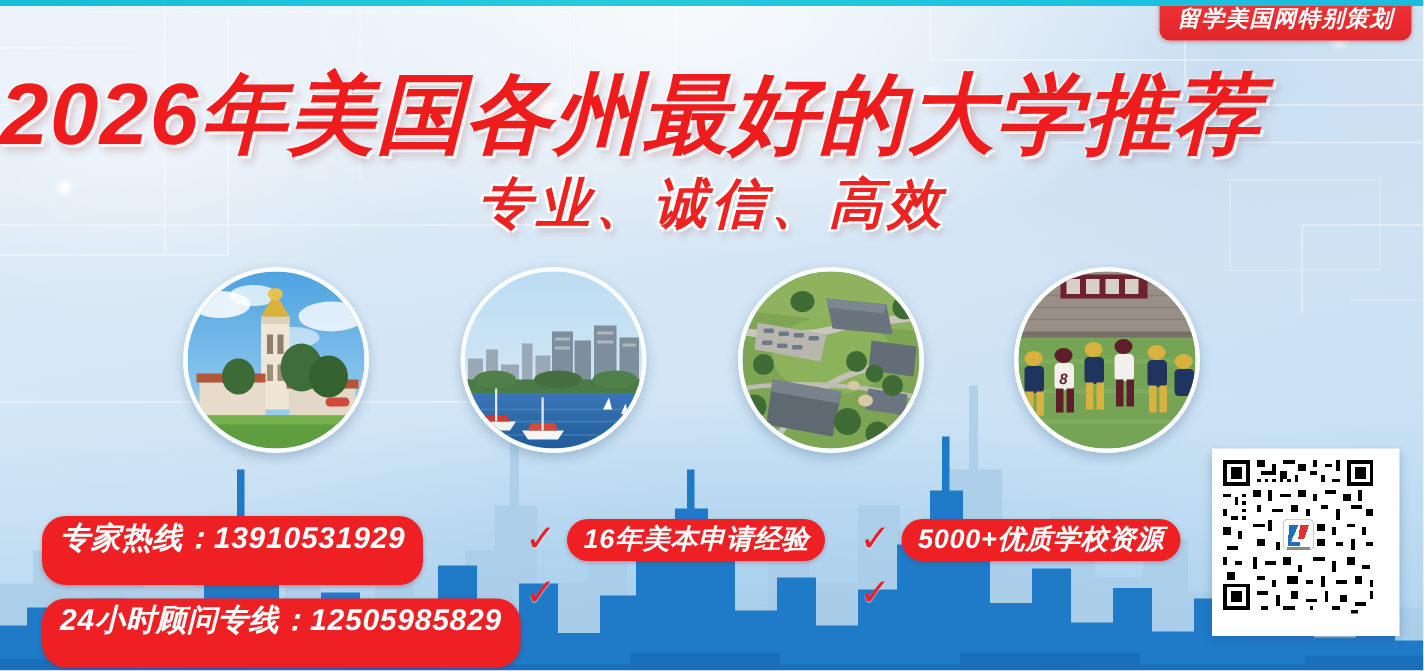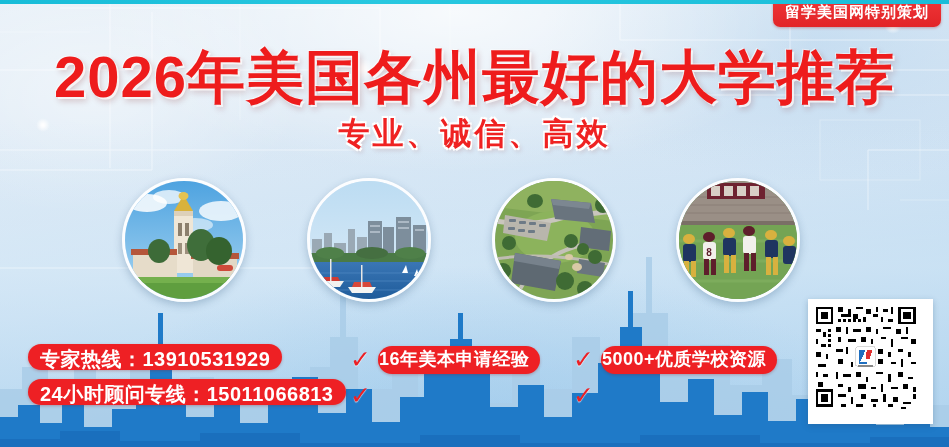--- a/index.html
+++ b/index.html
@@ -10,20 +10,21 @@
   body {
     font-family: "Liberation Sans", "DejaVu Sans", sans-serif;
   }
 
   #banner {
     position: relative;
     width: 949px;
     height: 447px;
     overflow: hidden;
     background: linear-gradient(170deg, #e9f1f8 0%, #dce9f5 28%, #cfe2f3 52%, #bcd8ef 72%, #a9cdea 100%);
+    font-style: italic;
   }
 
   
   .top-strip {
     position: absolute;
     left: 0; top: 0;
     width: 949px; height: 4px;
     background: linear-gradient(90deg, #17bcd8 0%, #28c8e0 40%, #19bdd9 100%);
     z-index: 30;
   }
@@ -85,41 +86,40 @@
     box-shadow: 0 1px 3px rgba(160,20,20,.35);
     z-index: 20;
     white-space: nowrap;
   }
 
   
   .headline {
     position: absolute;
     left: 0; top: 48px;
     width: 949px;
-    text-align: center;
     z-index: 18;
     font-size: 58px;
     font-weight: bold;
     color: #ee1c1c;
     letter-spacing: 1px;
     line-height: 1;
     text-shadow:
       2px 2px 0 rgba(255,255,255,.75),
       -1px -1px 0 rgba(255,255,255,.55),
       3px 4px 6px rgba(120,20,20,.22);
     white-space: nowrap;
   }
 
   .subhead {
     position: absolute;
     left: 0; top: 118px;
     width: 949px;
     text-align: center;
     z-index: 18;
-    font-size: 31px;
+    font-size: 36px;
     font-weight: bold;
     color: #ef2222;
     letter-spacing: 3px;
     line-height: 1;
     text-shadow:
       1.6px 1.6px 0 #ffffff,
       -1.6px -1.6px 0 #ffffff,
       1.6px -1.6px 0 #ffffff,
       -1.6px 1.6px 0 #ffffff,
       0 0 5px rgba(255,255,255,.9),
@@ -162,27 +162,27 @@
     margin-right: 7px;
     line-height: 1;
     text-shadow: 0 1px 1px rgba(255,255,255,.7);
   }
 
   .pill {
     background: #ee2024;
     color: #ffffff;
     font-weight: bold;
     border-radius: 14px;
-    padding: 4px 11px 5px 1px;
+    padding: 4px 11px 5px 11px;
     line-height: 1.05;
     box-shadow: 0 1px 3px rgba(150,20,20,.3);
     white-space: nowrap;
   }
 
-  .col-phones .pill { font-size: 20px; letter-spacing: .5px; border-radius: 16px; padding: 5px 12px 0 12px;}
+  .col-phones .pill { font-size: 20px; letter-spacing: .5px; border-radius: 16px; padding: 5px 12px 20px 12px;}
   .col-feat .pill   { font-size: 18px; letter-spacing: .5px; }
 
   
   .qr-box {
     position: absolute;
     right: 16px; bottom: 23px;
     width: 115px; height: 115px;
     background: #ffffff;
     padding: 5px;
     box-shadow: 0 2px 6px rgba(40,80,120,.3);
@@ -464,21 +464,21 @@
       </svg>
     </div>
 
   </div>
 
   <div class="info-col col-phones" style="left:28px; top:344px;">
     <div class="pill-row">
       <span class="pill">专家热线：13910531929</span>
     </div>
     <div class="pill-row">
-      <span class="pill">24小时顾问专线：15011066813</span>
+      <span class="pill">24小时顾问专线：12505985829</span>
     </div>
   </div>
 
   <div class="info-col col-feat" style="left:350px; top:346px;">
     <div class="pill-row">
       <span class="check">✓</span>
       <span class="pill">16年美本申请经验</span>
     </div>
     <div class="pill-row">
       <span class="check">✓</span>

